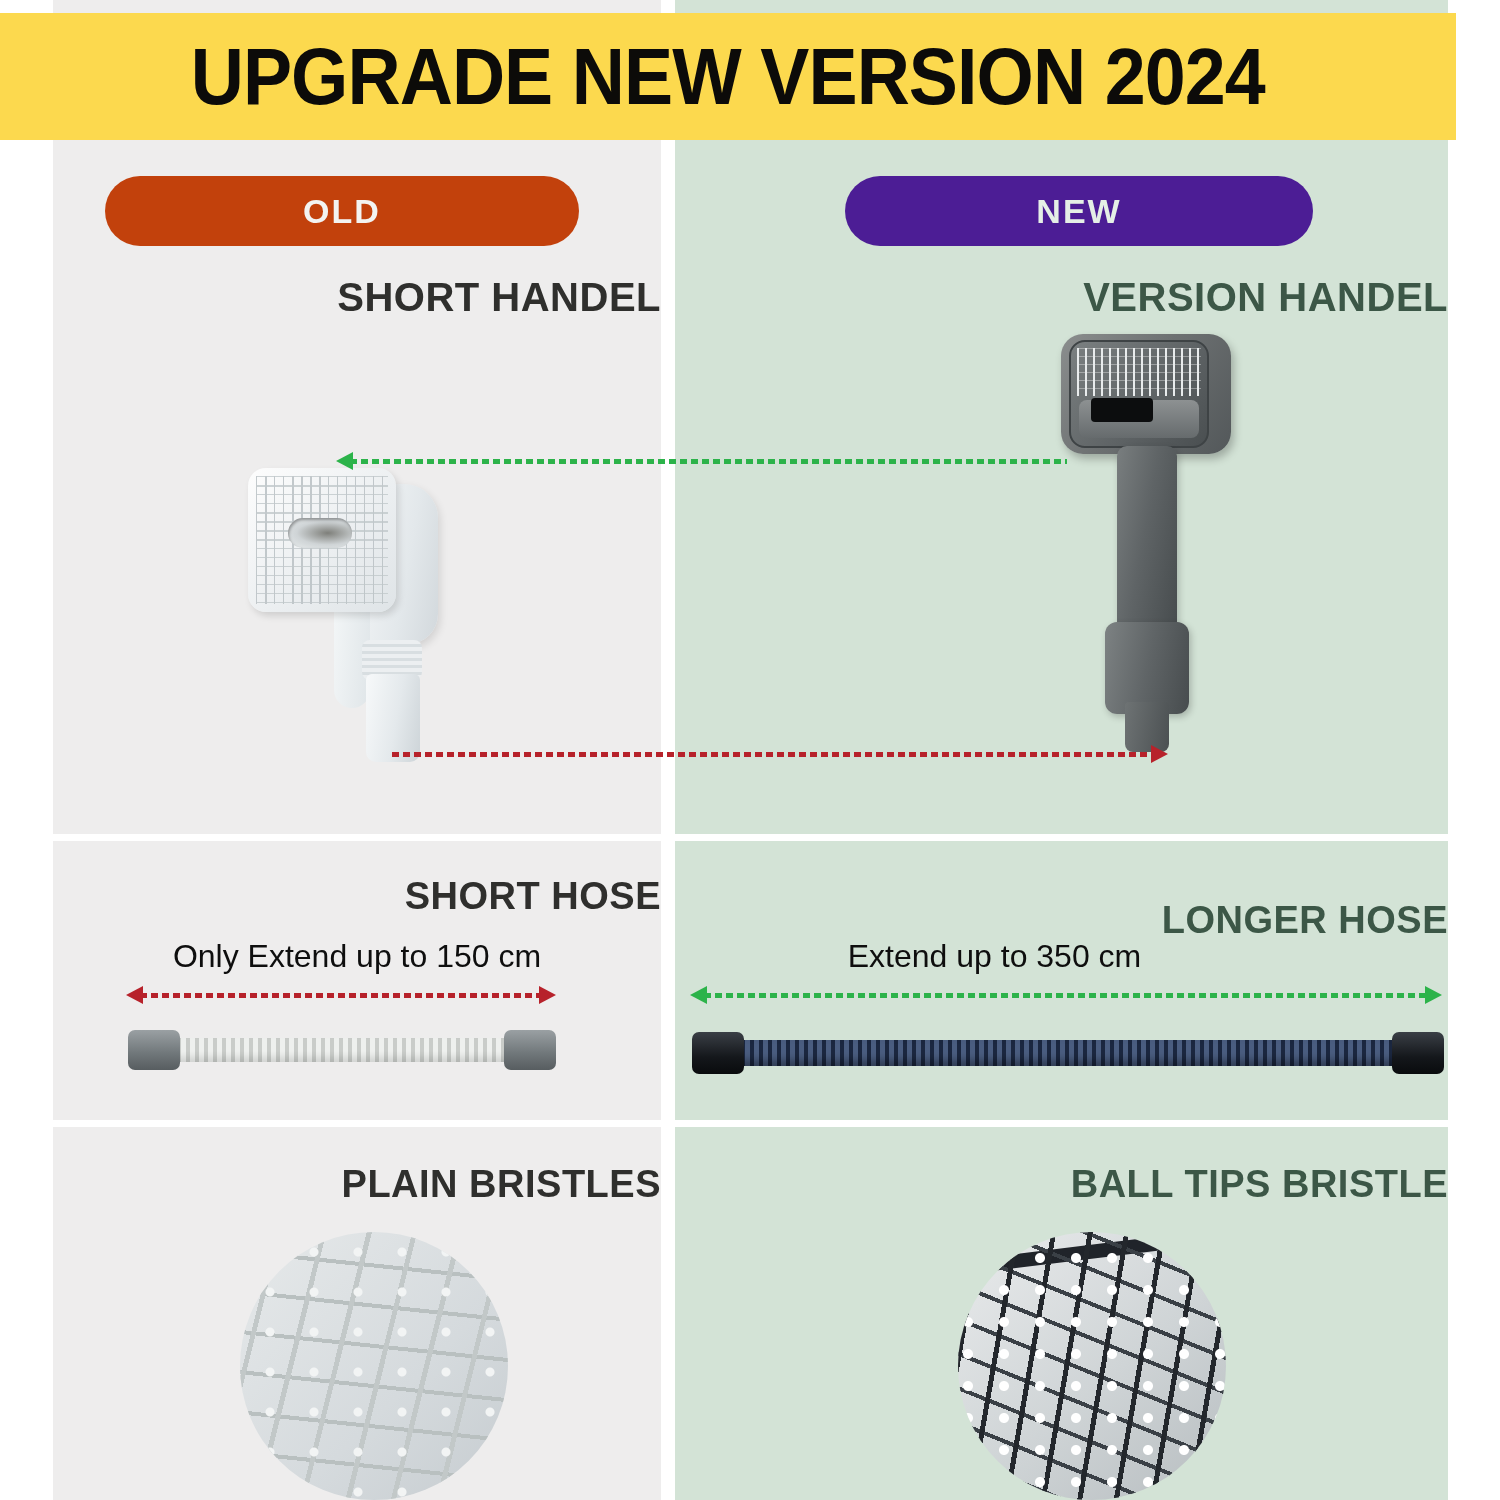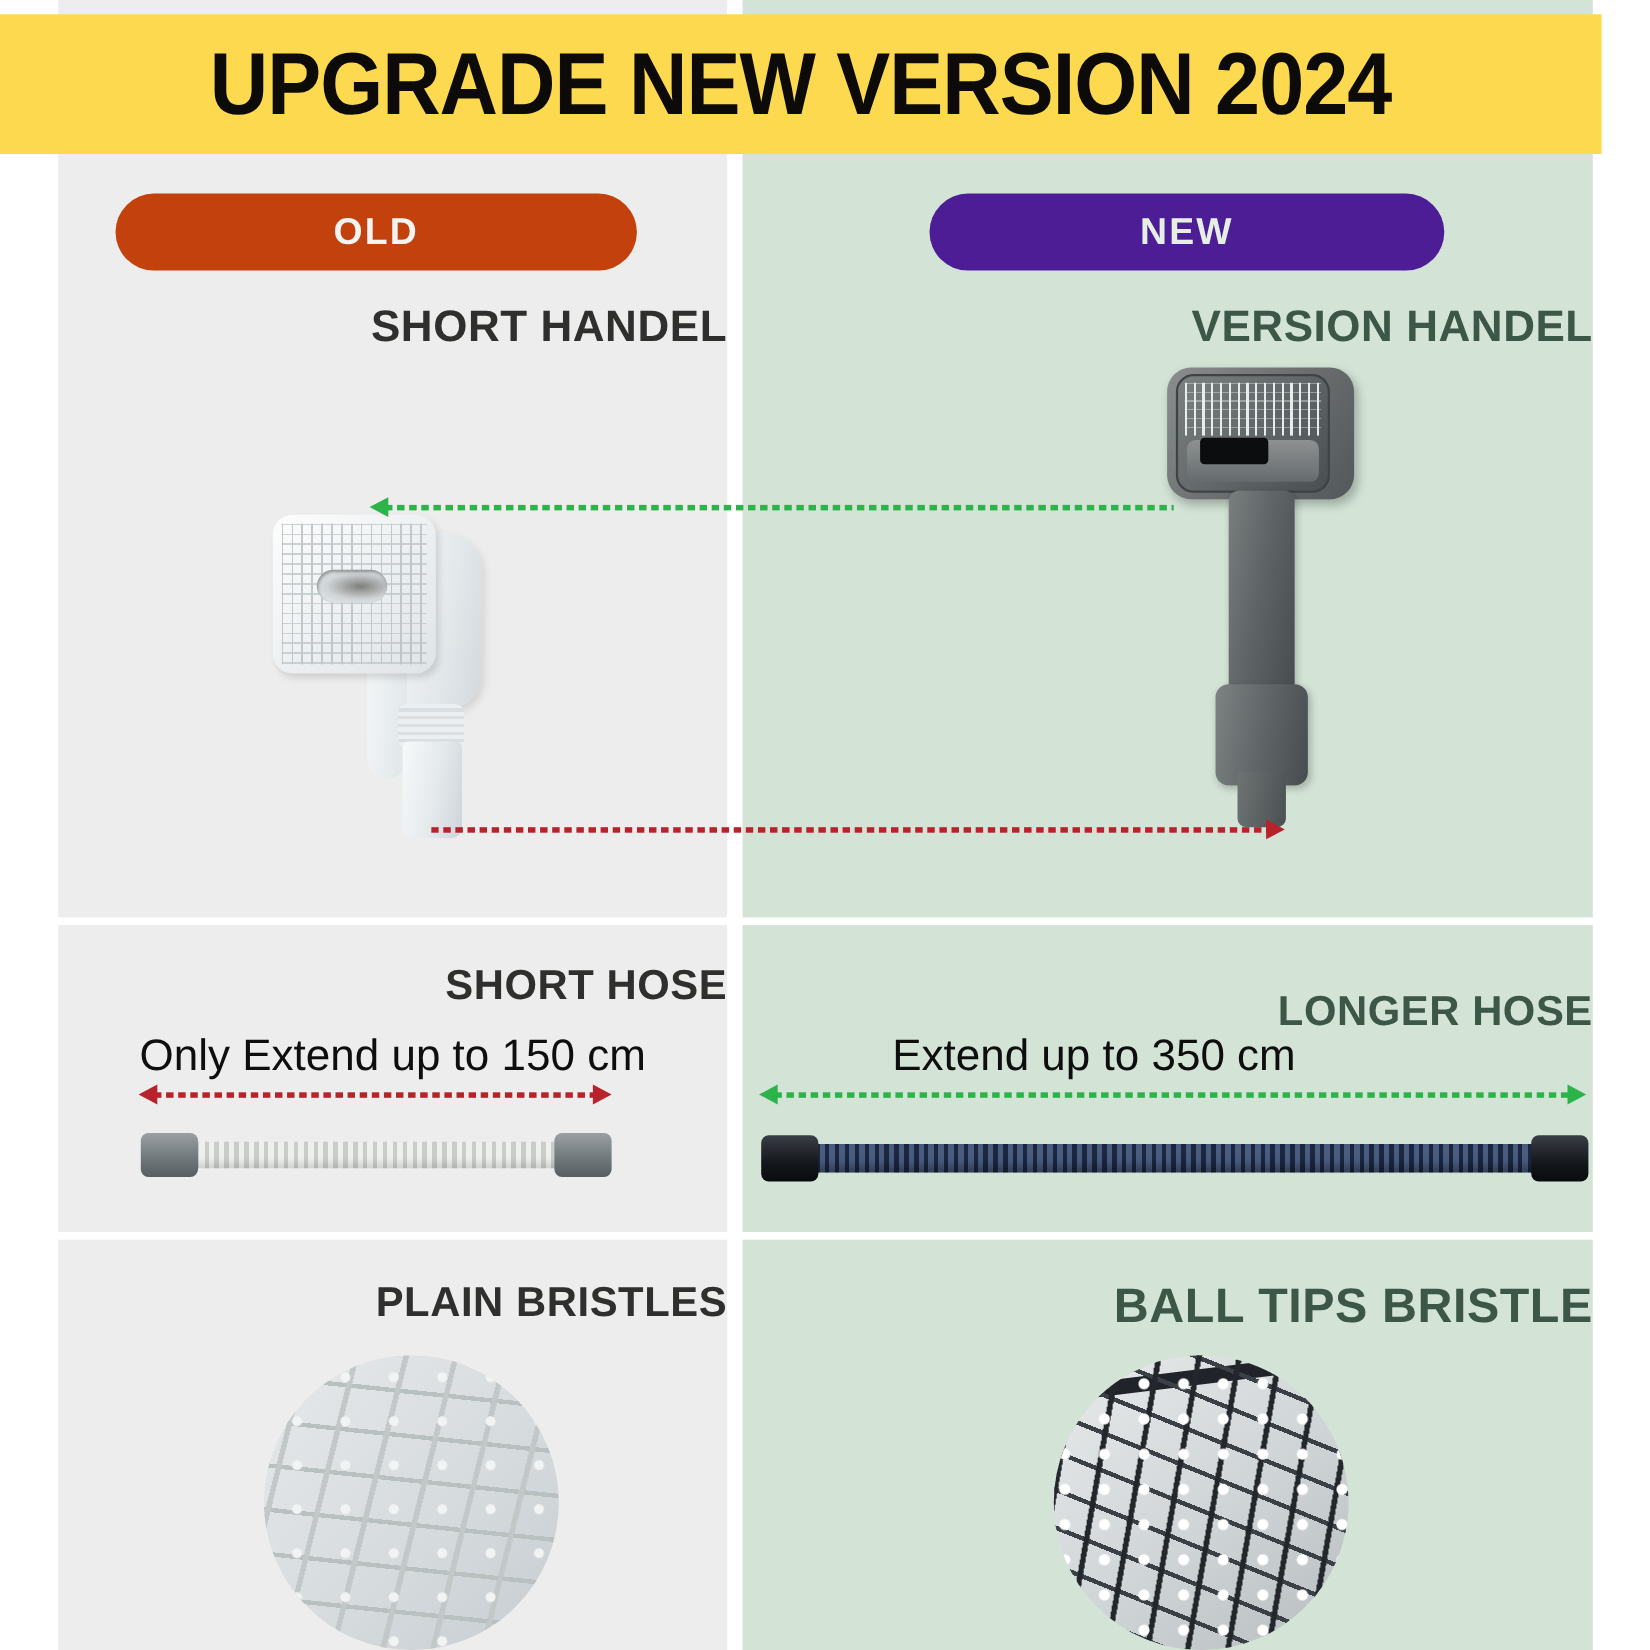--- a/index.html
+++ b/index.html
@@ -33,23 +33,23 @@
 
   
   .heading{position:absolute;text-align:right;font-weight:700;letter-spacing:.5px;}
   .h-dark{color:#2f2f2d;}
   .h-green{color:#3c5747;}
   #head-old-handle {left:53px; top:275px; width:608px; font-size:40px;}
   #head-new-handle {left:675px;top:275px; width:773px; font-size:40px;}
   #head-old-hose   {left:53px; top:875px; width:608px; font-size:38px;}
   #head-new-hose   {left:675px;top:875px; width:773px; font-size:38px;margin-top:24px;}
   #head-old-bristle{left:53px; top:1163px;width:608px; font-size:38px;}
-  #head-new-bristle{left:675px;top:1163px;width:773px; font-size:44px;}
-
-  .subtext{position:absolute;text-align:center;font-weight:400;font-size:40px;color:#0e0e0e;}
+  #head-new-bristle{left:675px;top:1163px;width:773px; font-size:38px;}
+
+  .subtext{position:absolute;text-align:center;font-weight:400;font-size:32px;color:#0e0e0e;}
   #sub-old-hose{left:53px; top:938px; width:608px;}
   #sub-new-hose{left:675px;top:938px; width:639px;}
 
   
   .measure{position:absolute;height:18px;}
   .measure .line{position:absolute;top:7px;height:5px;left:14px;right:14px;
       background-image:linear-gradient(to right,currentColor 62%,rgba(0,0,0,0) 0%);
       background-size:11px 5px;background-repeat:repeat-x;}
   .measure .head{position:absolute;top:0;width:0;height:0;
       border-top:9px solid transparent;border-bottom:9px solid transparent;}

